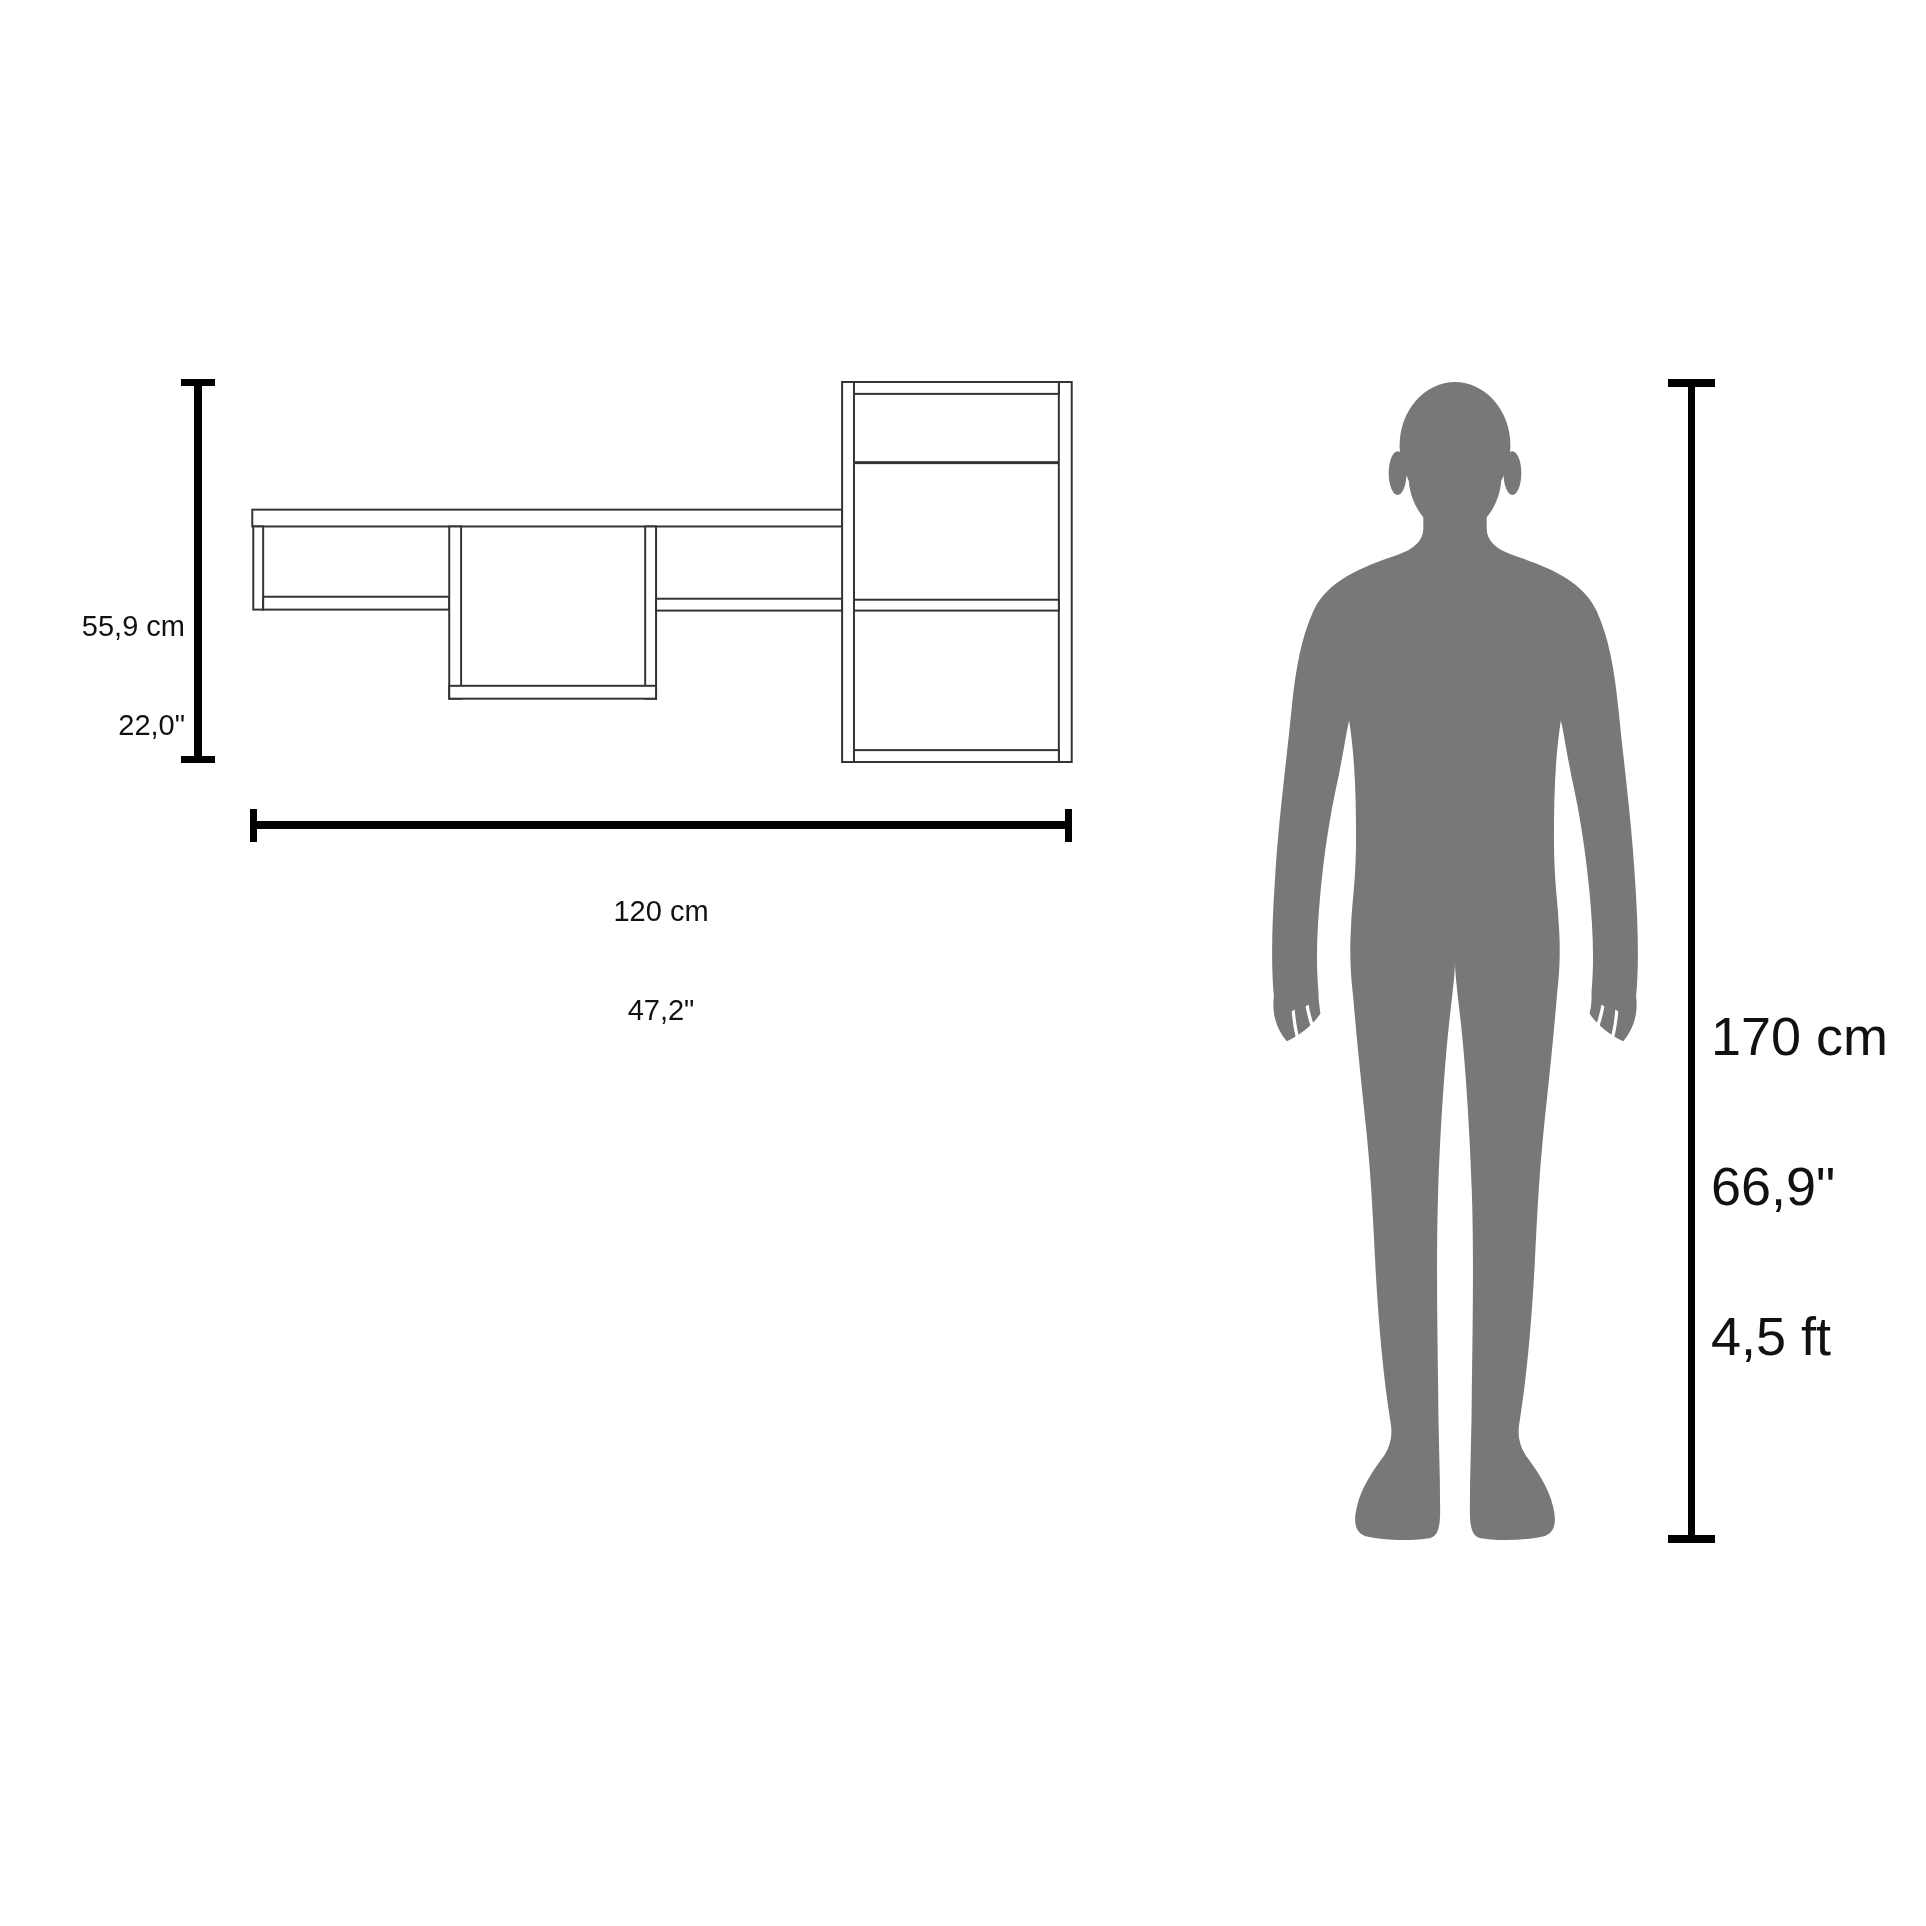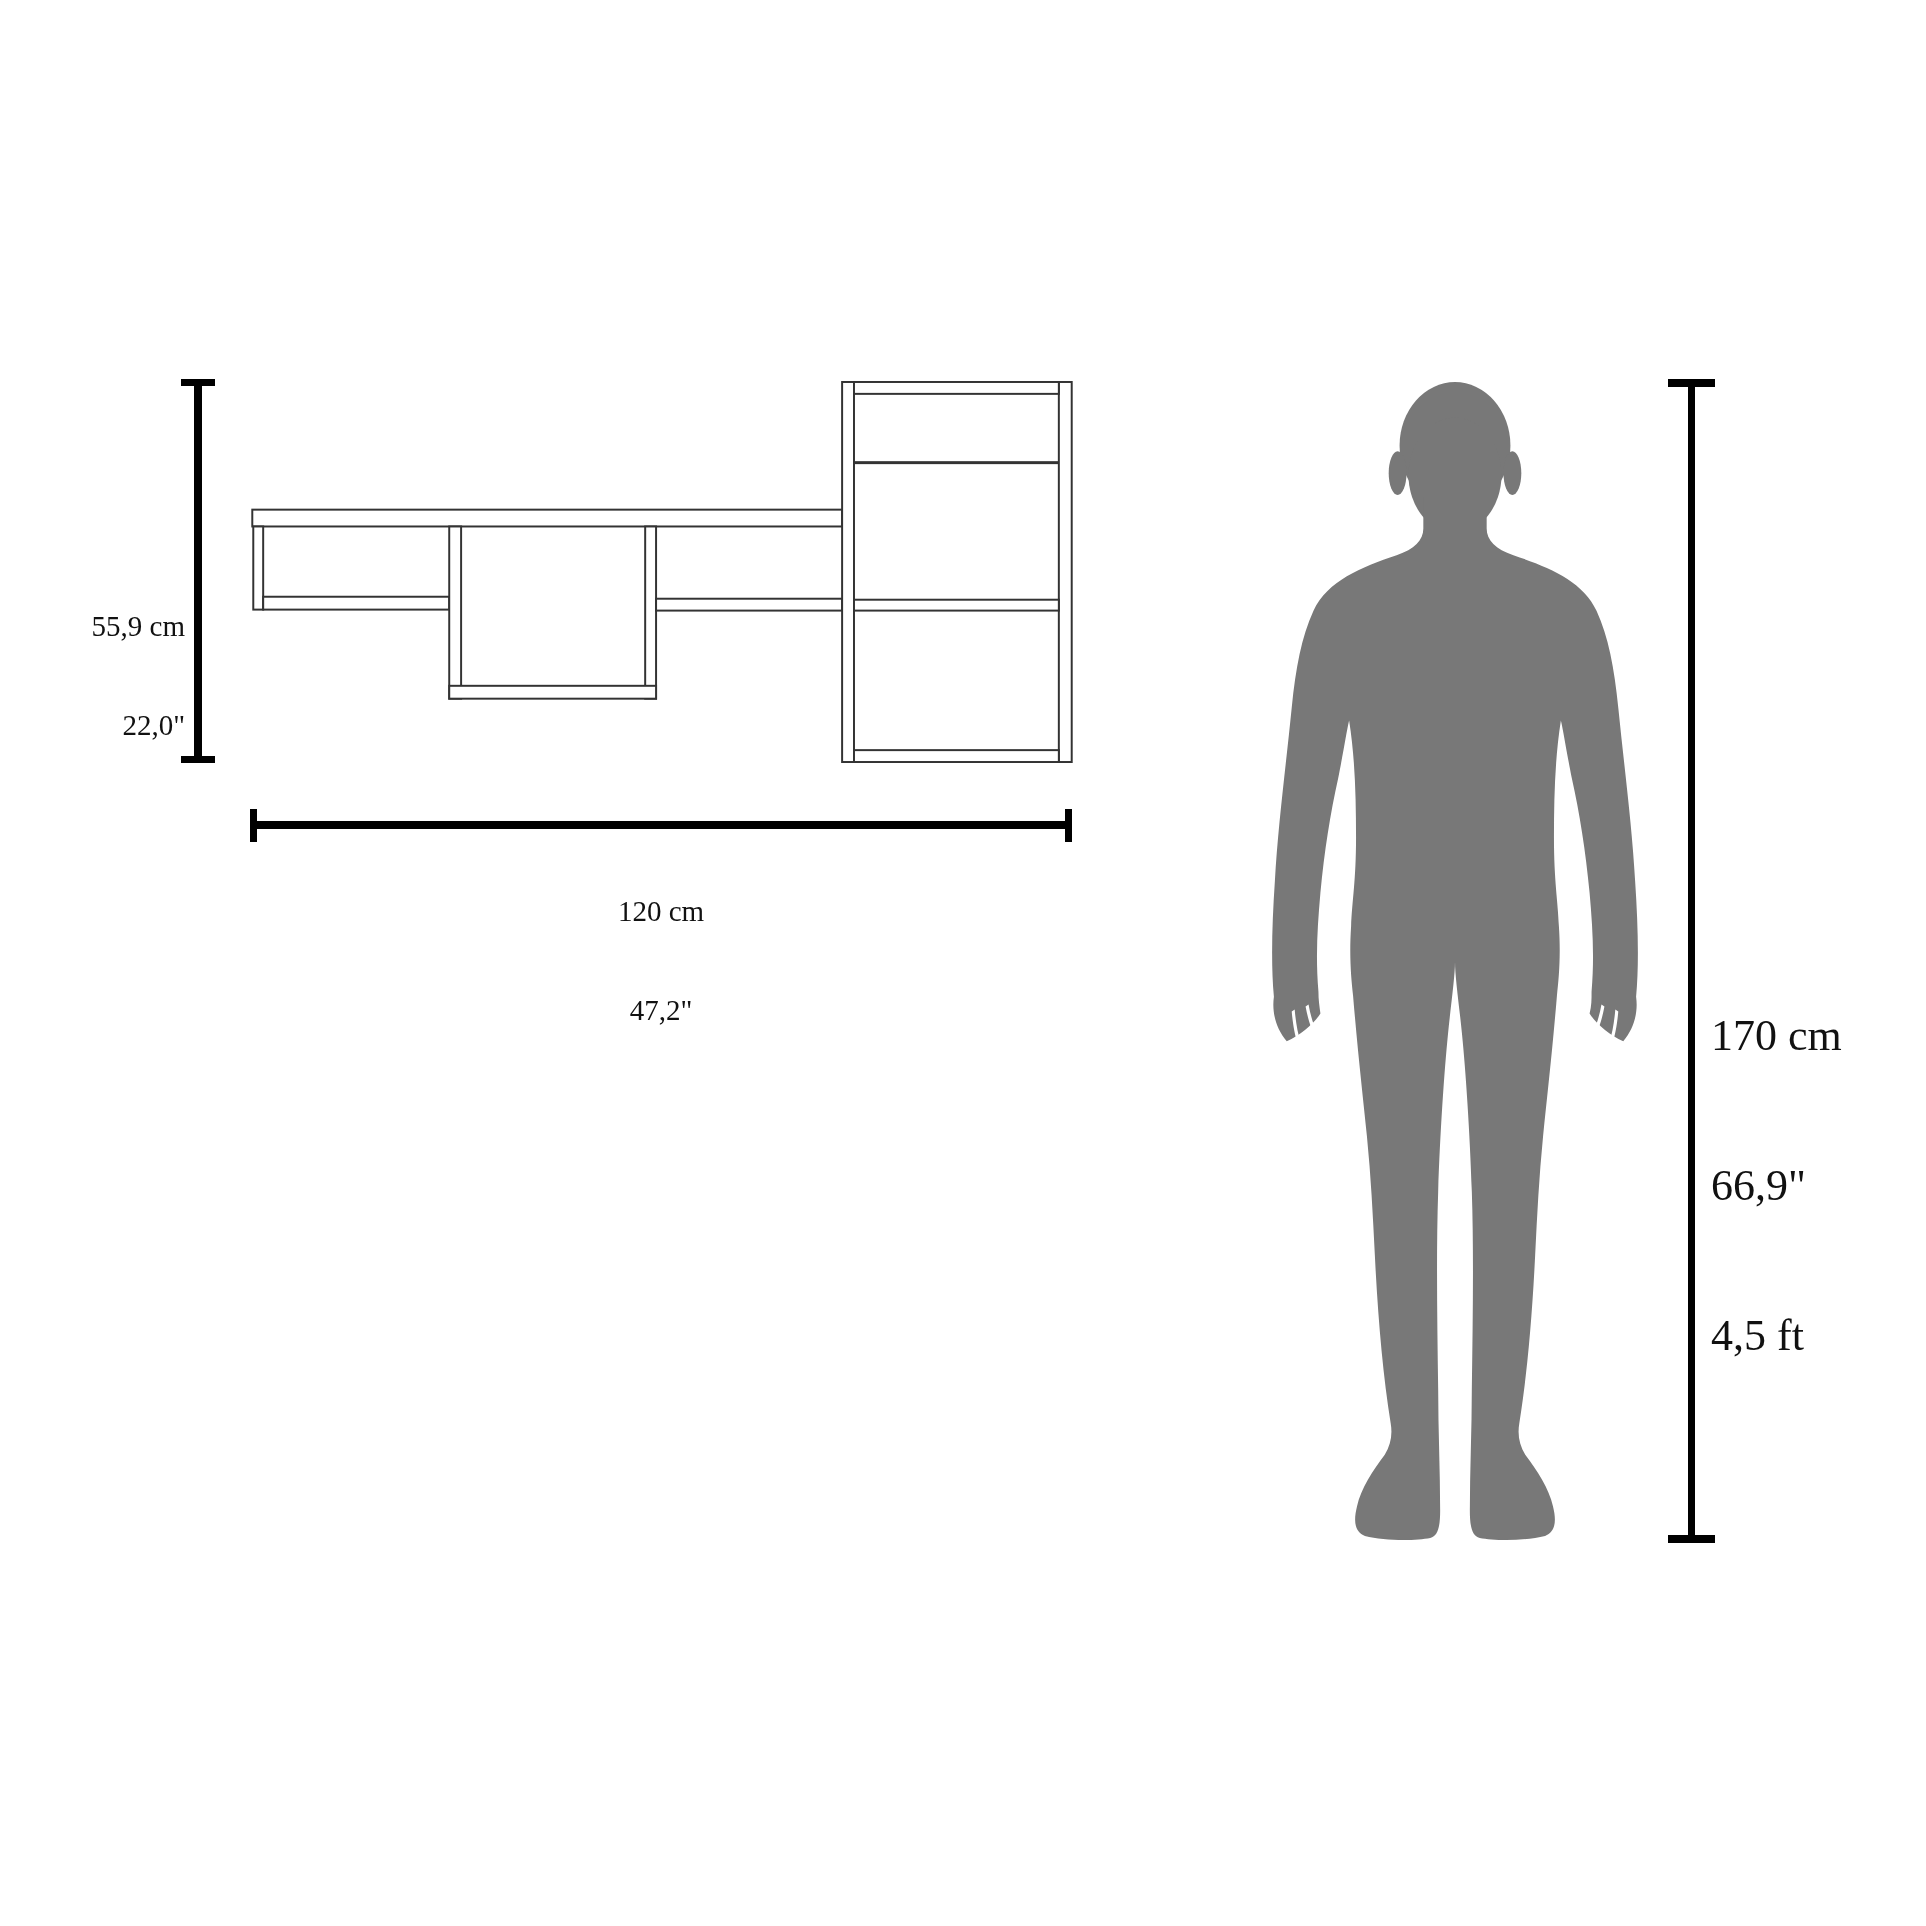--- a/index.html
+++ b/index.html
@@ -6,21 +6,21 @@
     margin: 0;
     padding: 0;
     background: #ffffff;
     overflow: hidden;
   }
   .stage {
     position: relative;
     width: 1774px;
     height: 1927px;
     background: var(--bg, #ffffff);
-    font-family: Liberation Serif, serif;
+    font-family: Liberation Sans, sans-serif;
     color: var(--text, #111111);
   }
   .abs { position: absolute; }
 
   
   .dim { background: var(--dimline, #000000); }
 
   
   .outline {
     fill: #ffffff;
@@ -34,21 +34,21 @@
   .sil-cut { fill: #ffffff; }
 
   
   .label-small {
     font-size: 29px;
     line-height: 33px;
     letter-spacing: 0;
     white-space: pre;
   }
   .label-large {
-    font-size: 44px;
+    font-size: 54px;
     line-height: 50px;
     white-space: pre;
   }
   .align-right { text-align: right; }
   .align-center { text-align: center; }
 </style>
 </head>
 <body>
 
 <div class="stage">

